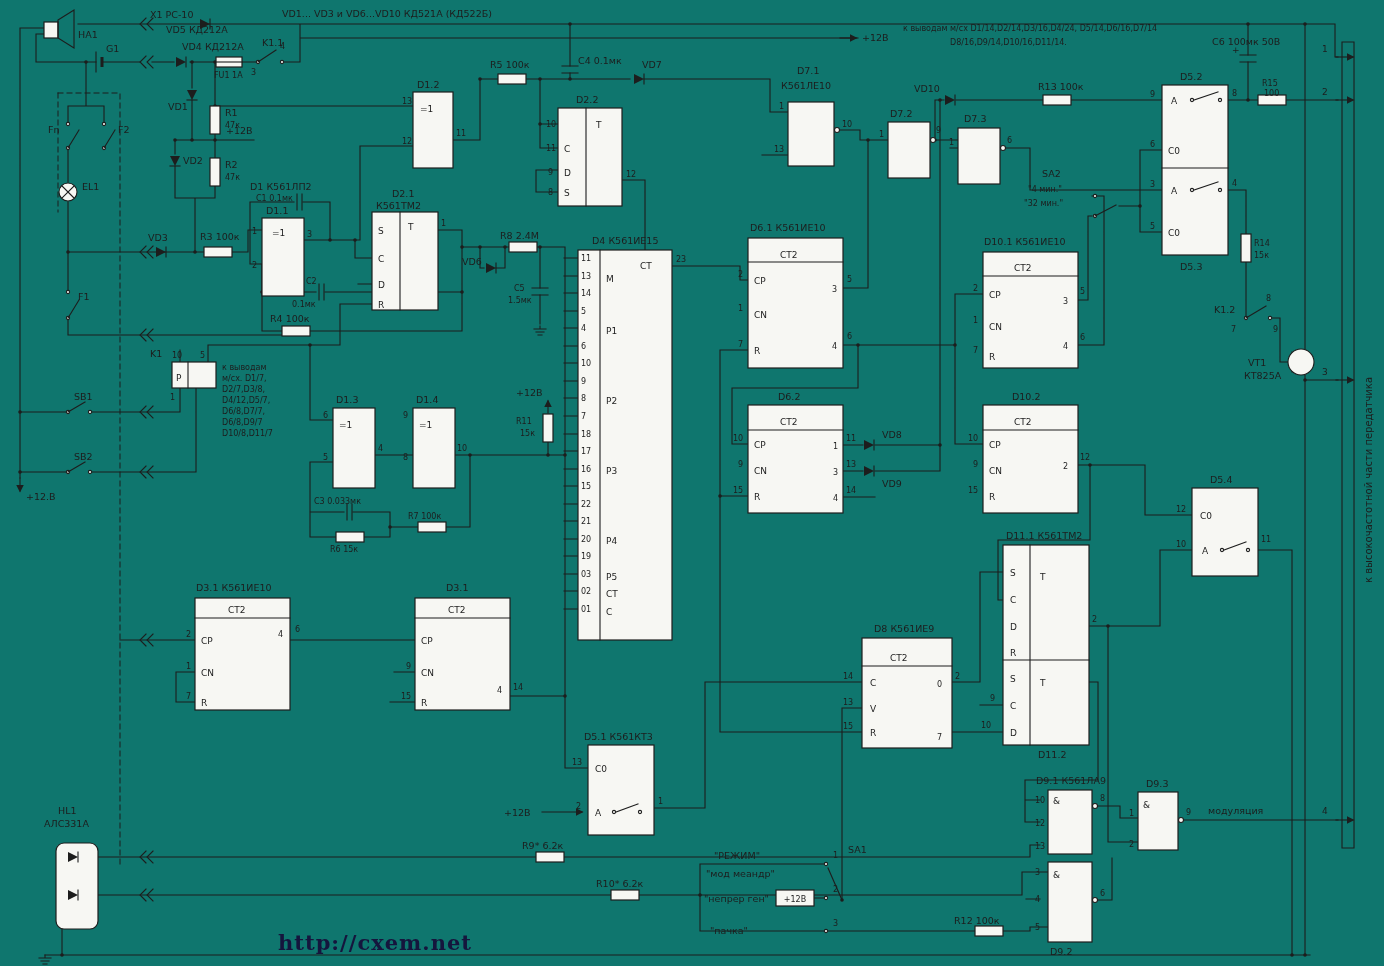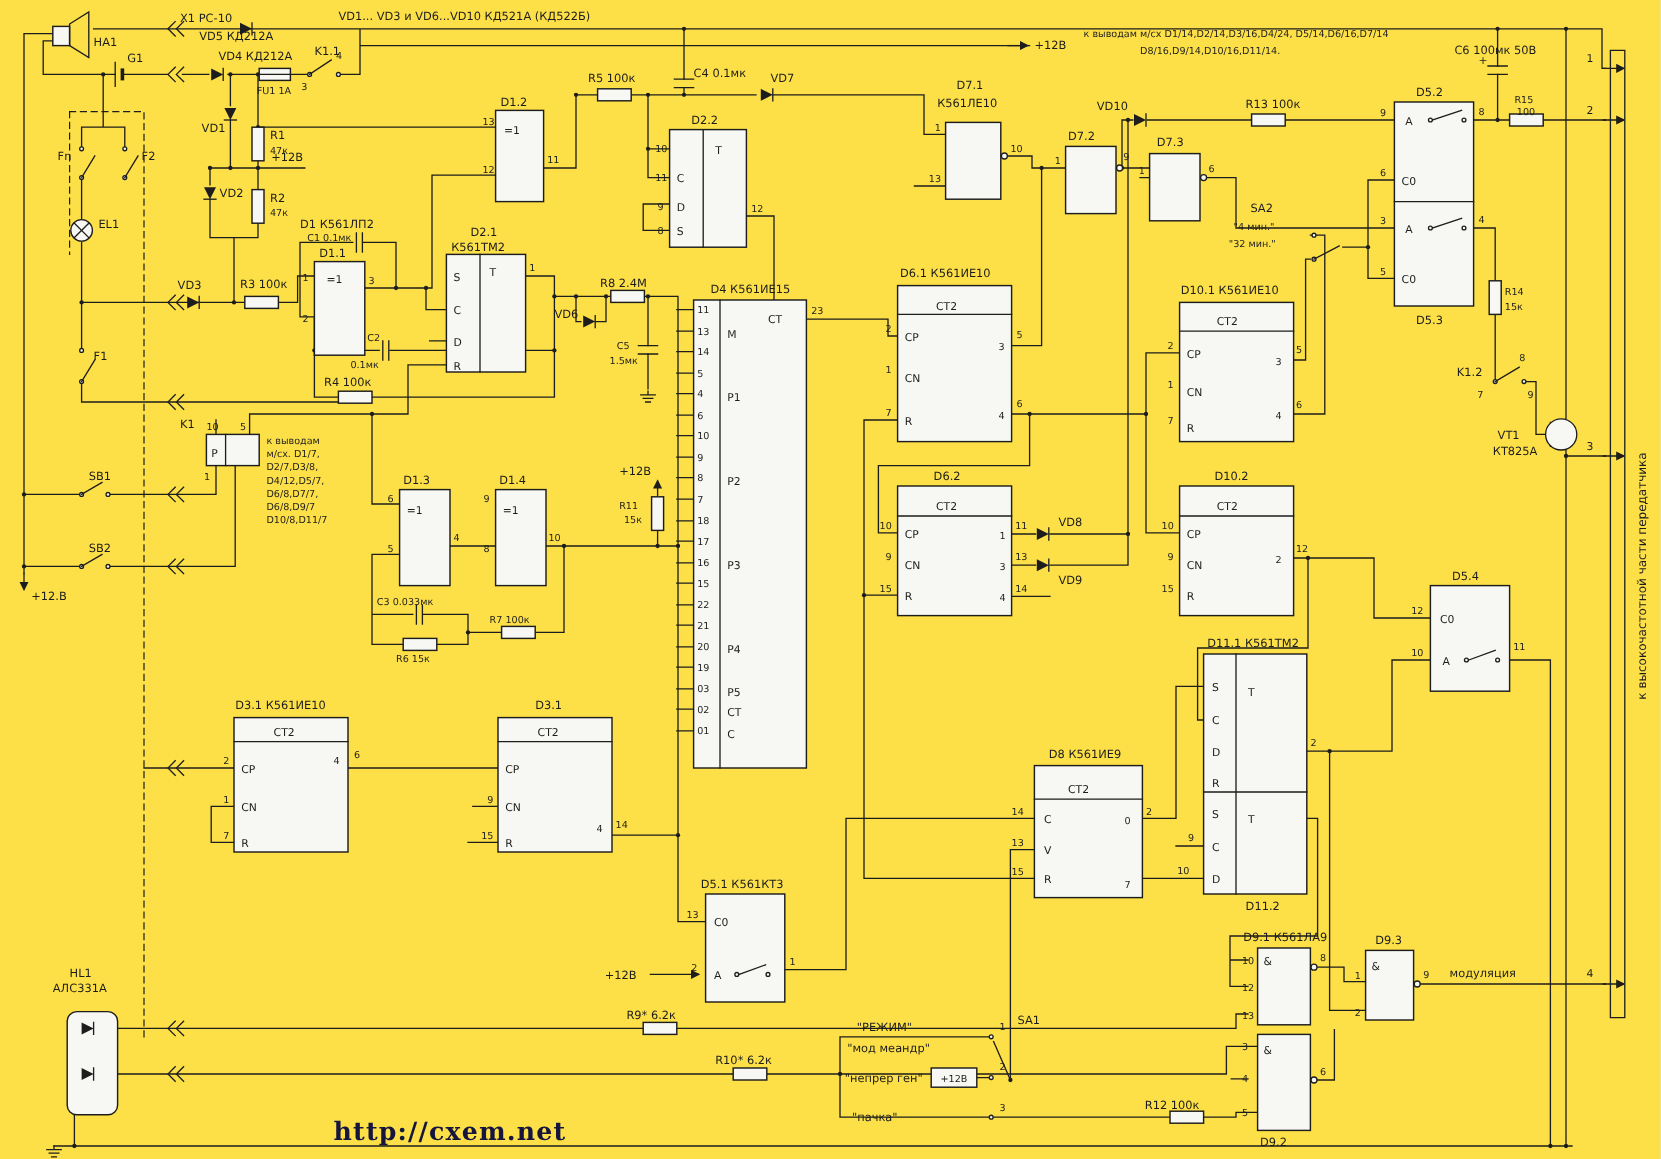--- a/index.html
+++ b/index.html
@@ -1,16 +1,16 @@
 <!DOCTYPE html>
 <html><head>
 <meta charset="utf-8">
 <style>
   html,body{margin:0;padding:0;background:#e8e8e4}
-  .page{width:1384px;height:966px;background:#fde047;position:relative;overflow:hidden}
+  .page{width:1384px;height:966px;background:#0f766e;position:relative;overflow:hidden}
   text{font-family:"DejaVu Sans",sans-serif;fill:#1d1d1d}
   .w{stroke:#1d1d1d;stroke-width:1.1;fill:none;stroke-linecap:square}
   .dash{stroke-dasharray:5 4;stroke-width:1}
   .cmp{fill:#f7f7f3;stroke:#1d1d1d;stroke-width:1.2}
   .f{fill:#1d1d1d;stroke:none}
   .oc{fill:#f7f7f3;stroke:#1d1d1d;stroke-width:1.1}
   .p{font-size:8px}
   .l{font-size:9.5px}
   .s{font-size:9px}
   .tc{text-anchor:middle}

